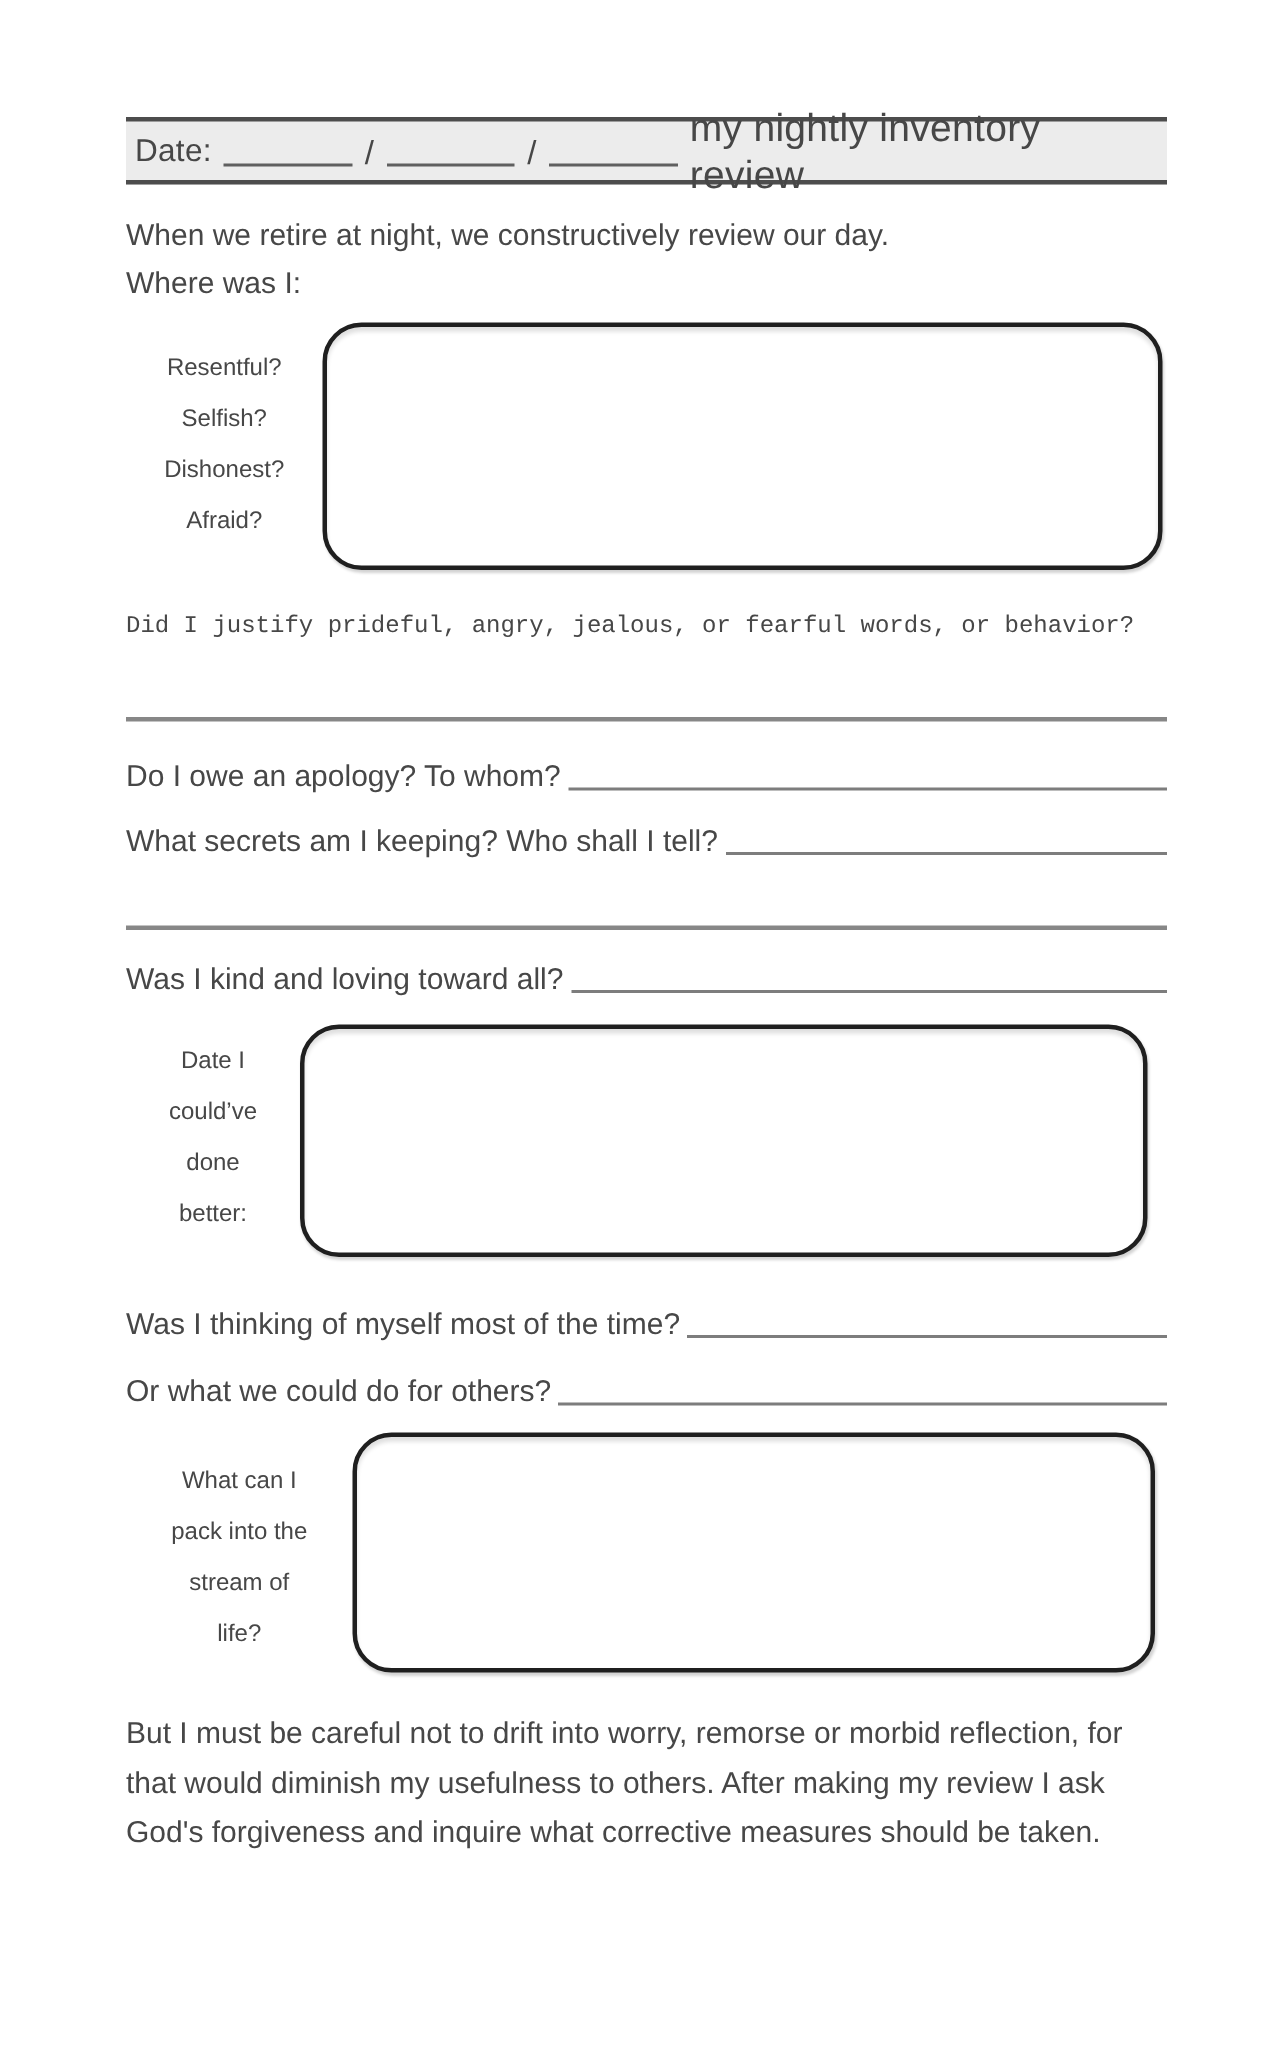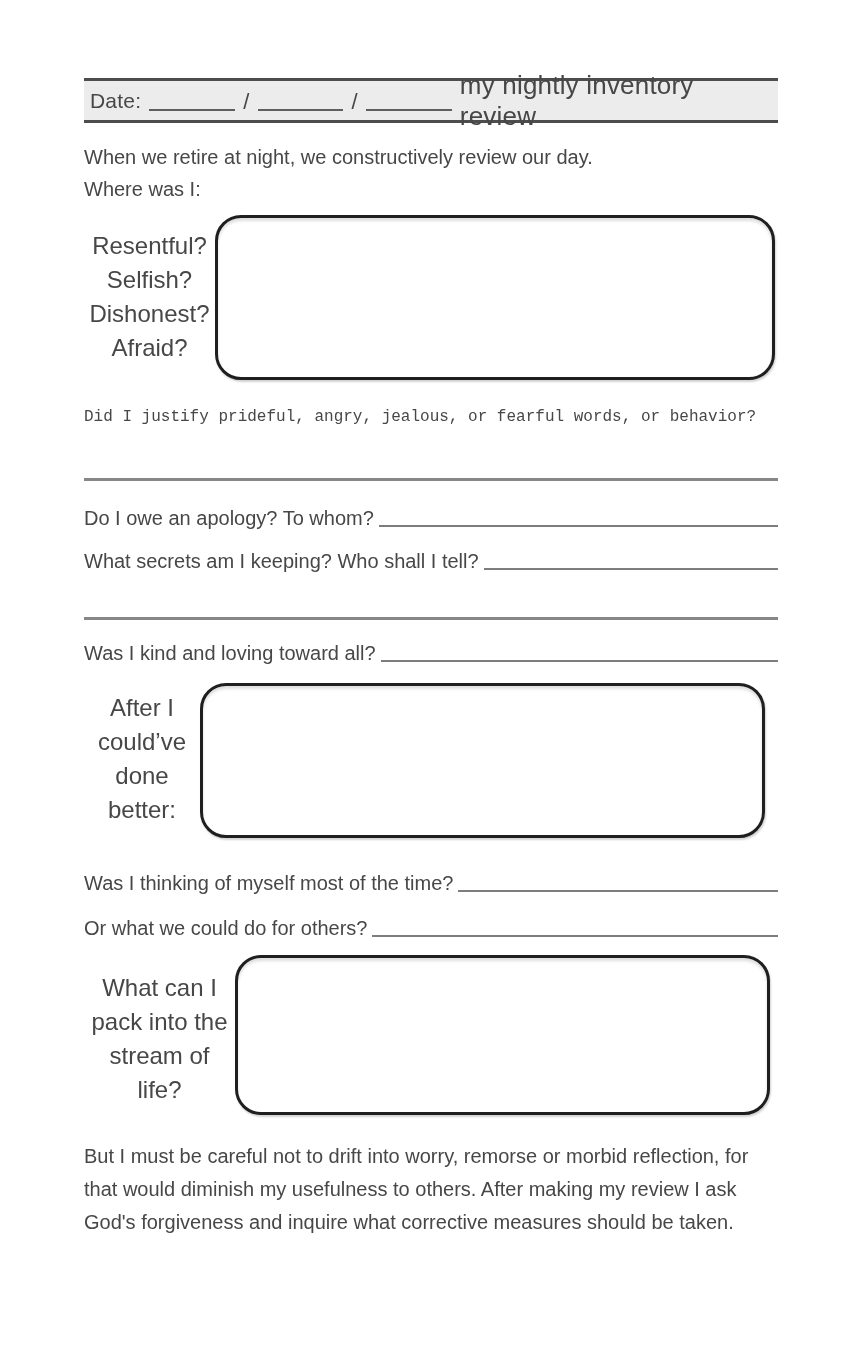--- a/index.html
+++ b/index.html
@@ -60,21 +60,21 @@
   .intro {
     margin-top: 18px;
     font-size: 20px;
     line-height: 32px;
   }
 
   
   .box-row {
     display: flex;
     align-items: stretch;
-    font-size: 24px;
+    font-size: 16px;
     justify-content: flex-end;
   }
   .label-col {
     text-align: center;
     line-height: 34px;
   }
   .writing-box {
     flex: 1;
     border: 3px solid #1f1f1f;
     border-radius: 26px;
@@ -172,21 +172,21 @@
     </div>
     <div class="full-line full-line-2"></div>
 
     <div class="q-row q-kind">
       <span>Was I kind and loving toward all?</span>
       <span class="fill-line"></span>
     </div>
 
     <div class="box-row box-row-2">
       <div class="label-col">
-        <div>After I</div>
+        <div>Date I</div>
         <div>could’ve</div>
         <div>done</div>
         <div>better:</div>
       </div>
       <div class="writing-box"></div>
     </div>
 
     <div class="q-row q-thinking">
       <span>Was I thinking of myself most of the time?</span>
       <span class="fill-line"></span>

